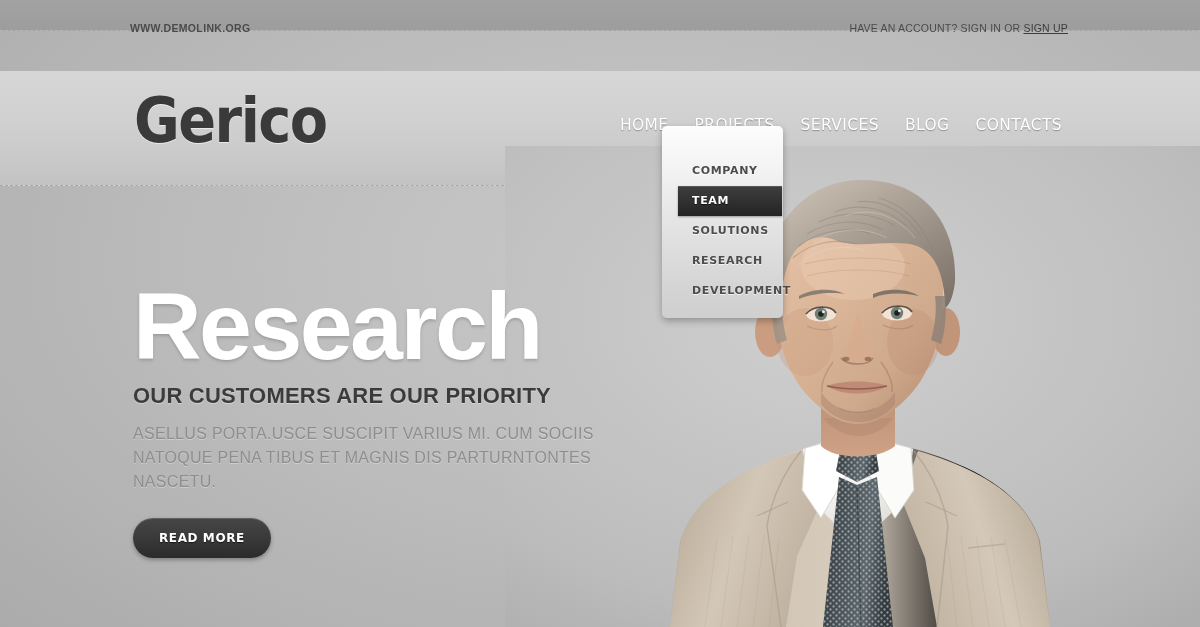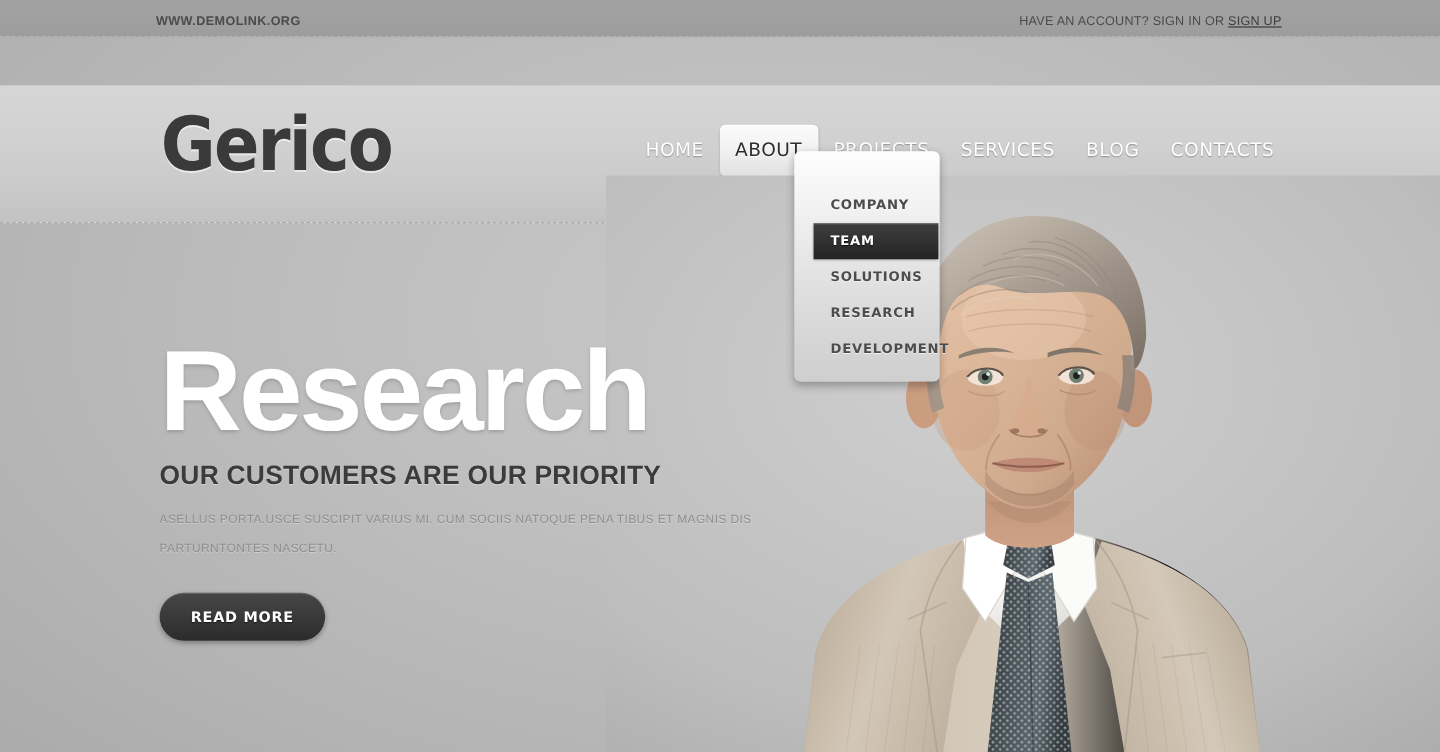--- a/index.html
+++ b/index.html
@@ -20,21 +20,21 @@
   }
 
   
   .topbar{
     position:absolute; left:0; top:0;
     width:1200px; height:31px;
     background:linear-gradient(to bottom,#a2a2a2 0%,#9d9d9d 100%);
     border-bottom:1px dashed #b5b5b5;
   }
   .topbar-inner{
-    position:relative; width:940px; height:31px; margin:4px auto;
+    position:relative; width:940px; height:31px; margin:14px auto;
   }
   .site-url{
     position:absolute; left:0; top:8px;
     font-size:10.5px; font-weight:bold; letter-spacing:.35px;
     color:#4b4b4b; text-transform:uppercase;
   }
   .account{
     position:absolute; right:2px; top:8px;
     font-size:10.5px; font-weight:normal; letter-spacing:.2px;
     color:#4b4b4b; text-transform:uppercase;
@@ -138,21 +138,21 @@
     font-family:"Liberation Sans", sans-serif;
   }
   .hero-sub{
     margin-top:12px;
     font-size:22px; font-weight:bold; letter-spacing:.2px;
     color:#3b3b3b; text-transform:uppercase;
     text-shadow:0 1px 0 rgba(255,255,255,.35);
   }
   .hero-desc{
     margin-top:13px;
-    font-size:10px; line-height:24px; letter-spacing:.3px;
+    font-size:16px; line-height:24px; letter-spacing:.3px;
     color:#8e8e8e; text-transform:uppercase;
     width:510px;
     text-shadow:0 1px 0 rgba(255,255,255,.30);
   }
   .readmore{
     display:inline-block;
     margin-top:24px;
     padding:13px 26px 13px 26px;
     border:0; border-radius:22px;
     background:linear-gradient(to bottom,#464646 0%,#3b3b3b 45%,#2b2b2b 100%);
@@ -187,21 +187,20 @@
     </div>
   </div>
 
   <div class="headerband">
     <div class="header-inner">
 
       <div class="logo">Gerico</div>
 
       <nav class="mainnav">
         <div class="navitem">HOME</div>
-        <div class="navitem active">ABOUT</div>
         <div class="navitem">PROJECTS</div>
         <div class="navitem">SERVICES</div>
         <div class="navitem">BLOG</div>
         <div class="navitem">CONTACTS</div>
       </nav>
 
     </div>
   </div>
 
   <div class="dropdown">

